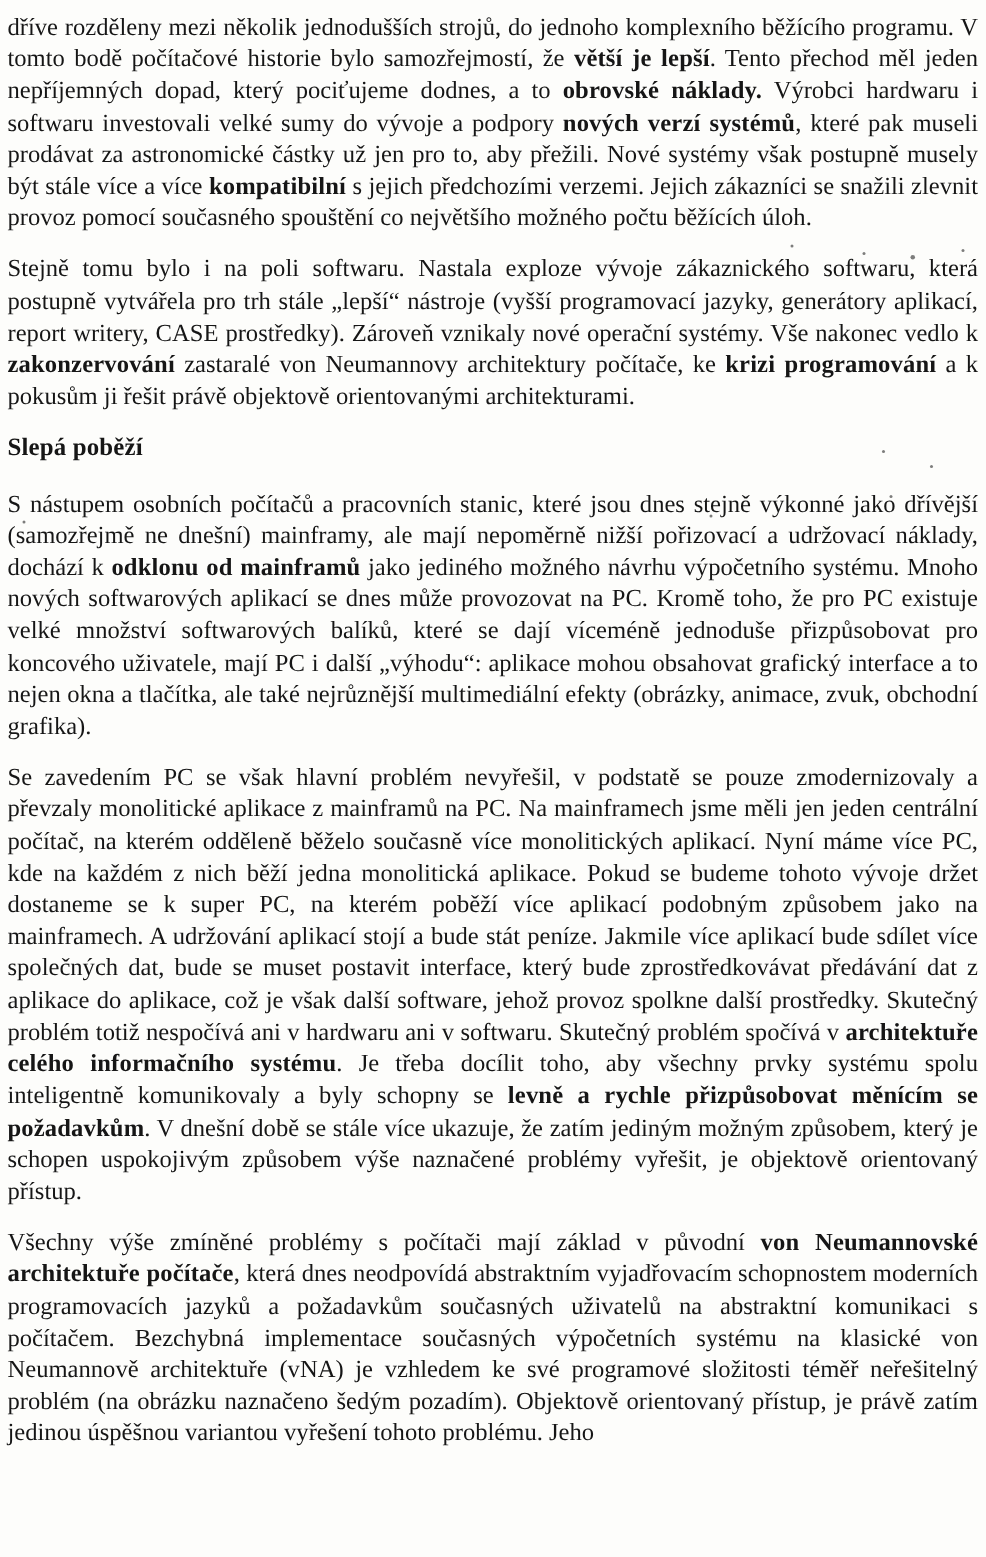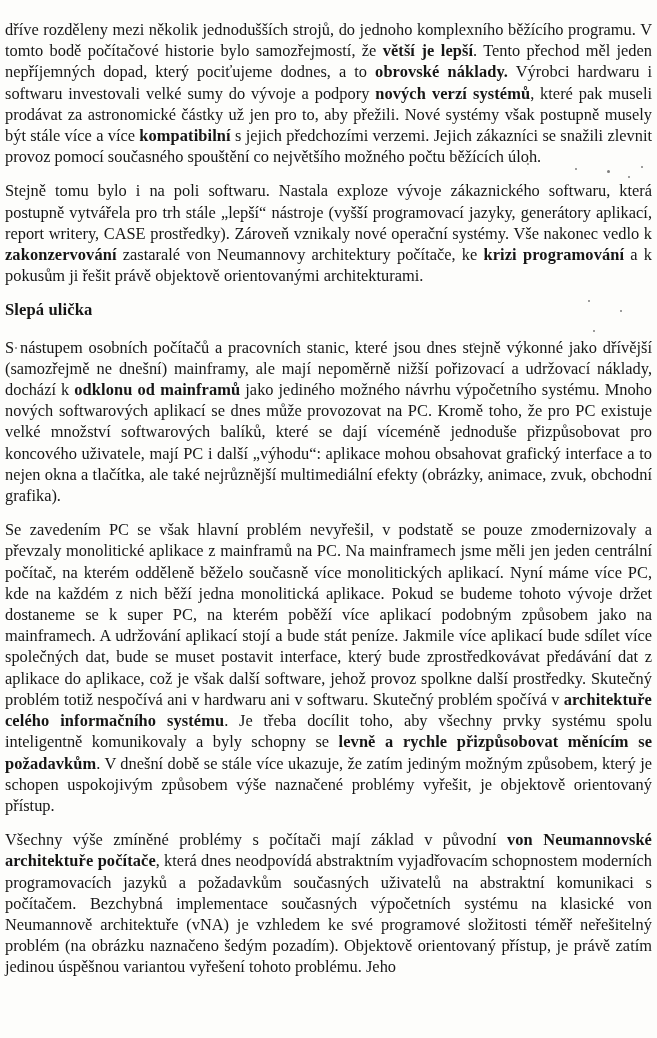--- a/index.html
+++ b/index.html
@@ -18,21 +18,21 @@
     width: 657px;
     height: 1038px;
     padding: 7px 5px 0 5px;
     font-family: "Liberation Serif", "DejaVu Serif", serif;
     font-size: 16.4px;
     line-height: 21.2px;
     color: #161616;
     -webkit-font-smoothing: antialiased;
   }
   p.doc-para {
-    margin: 12px 0 13px 0;
+    margin: 0 0 13px 0;
     text-align: justify;
     text-justify: inter-word;
   }
   h2.doc-heading {
     font-size: 16.6px;
     line-height: 21.2px;
     font-weight: bold;
     margin: 8px 0 16px 0;
     letter-spacing: 0.2px;
   }
@@ -46,21 +46,21 @@
     border-radius: 50%;
   }
 </style>
 </head>
 <body style="background: rgb(253, 253, 251);">
 
 <main class="page" id="doc-root" style="color: rgb(22, 22, 22);">
   <article id="doc">
       <p class="doc-para"><span>dříve rozděleny mezi několik jednodušších strojů, do jednoho komplexního běžícího programu. V tomto bodě počítačové historie bylo samozřejmostí, že </span><b class="bold-run">větší je lepší</b><span>. Tento přechod měl jeden nepříjemných dopad, který pociťujeme dodnes, a to </span><b class="bold-run">obrovské náklady.</b><span> Výrobci hardwaru i softwaru investovali velké sumy do vývoje a podpory </span><b class="bold-run">nových verzí systémů</b><span>, které pak museli prodávat za astronomické částky už jen pro to, aby přežili. Nové systémy však postupně musely být stále více a více </span><b class="bold-run">kompatibilní</b><span> s jejich předchozími verzemi. Jejich zákazníci se snažili zlevnit provoz pomocí současného spouštění co největšího možného počtu běžících úloh.</span></p>
       <p class="doc-para"><span>Stejně tomu bylo i na poli softwaru. Nastala exploze vývoje zákaznického softwaru, která postupně vytvářela pro trh stále „lepší“ nástroje (vyšší programovací jazyky, generátory aplikací, report writery, CASE prostředky). Zároveň vznikaly nové operační systémy. Vše nakonec vedlo k </span><b class="bold-run">zakonzervování</b><span> zastaralé von Neumannovy architektury počítače, ke </span><b class="bold-run">krizi programování</b><span> a k pokusům ji řešit právě objektově orientovanými architekturami.</span></p>
-      <h2 class="doc-heading"><b class="bold-run">Slepá ulička</b></h2>
+      <h2 class="doc-heading"><b class="bold-run">Slepá poběží</b></h2>
       <p class="doc-para"><span>S nástupem osobních počítačů a pracovních stanic, které jsou dnes stejně výkonné jako dřívější (samozřejmě ne dnešní) mainframy, ale mají nepoměrně nižší pořizovací a udržovací náklady, dochází k </span><b class="bold-run">odklonu od mainframů</b><span> jako jediného možného návrhu výpočetního systému. Mnoho nových softwarových aplikací se dnes může provozovat na PC. Kromě toho, že pro PC existuje velké množství softwarových balíků, které se dají víceméně jednoduše přizpůsobovat pro koncového uživatele, mají PC i další „výhodu“: aplikace mohou obsahovat grafický interface a to nejen okna a tlačítka, ale také nejrůznější multimediální efekty (obrázky, animace, zvuk, obchodní grafika).</span></p>
       <p class="doc-para"><span>Se zavedením PC se však hlavní problém nevyřešil, v podstatě se pouze zmodernizovaly a převzaly monolitické aplikace z mainframů na PC. Na mainframech jsme měli jen jeden centrální počítač, na kterém odděleně běželo současně více monolitických aplikací. Nyní máme více PC, kde na každém z nich běží jedna monolitická aplikace. Pokud se budeme tohoto vývoje držet dostaneme se k super PC, na kterém poběží více aplikací podobným způsobem jako na mainframech. A udržování aplikací stojí a bude stát peníze. Jakmile více aplikací bude sdílet více společných dat, bude se muset postavit interface, který bude zprostředkovávat předávání dat z aplikace do aplikace, což je však další software, jehož provoz spolkne další prostředky. Skutečný problém totiž nespočívá ani v hardwaru ani v softwaru. Skutečný problém spočívá v </span><b class="bold-run">architektuře celého informačního systému</b><span>. Je třeba docílit toho, aby všechny prvky systému spolu inteligentně komunikovaly a byly schopny se </span><b class="bold-run">levně a rychle přizpůsobovat měnícím se požadavkům</b><span>. V dnešní době se stále více ukazuje, že zatím jediným možným způsobem, který je schopen uspokojivým způsobem výše naznačené problémy vyřešit, je objektově orientovaný přístup.</span></p>
       <p class="doc-para"><span>Všechny výše zmíněné problémy s počítači mají základ v původní </span><b class="bold-run">von Neumannovské architektuře počítače</b><span>, která dnes neodpovídá abstraktním vyjadřovacím schopnostem moderních programovacích jazyků a požadavkům současných uživatelů na abstraktní komunikaci s počítačem. Bezchybná implementace současných výpočetních systému na klasické von Neumannově architektuře (vNA) je vzhledem ke své programové složitosti téměř neřešitelný problém (na obrázku naznačeno šedým pozadím). Objektově orientovaný přístup, je právě zatím jedinou úspěšnou variantou vyřešení tohoto problému. Jeho</span></p>
     </article>
 </main>
 
 <div class="speck" style="left: 527px; top: 163px; width: 2px; height: 2px;"></div>
 <div class="speck" style="left: 575px; top: 168px; width: 2px; height: 2px;"></div>
 <div class="speck" style="left: 607px; top: 170px; width: 3px; height: 3px;"></div>
 <div class="speck" style="left: 628px; top: 176px; width: 2px; height: 2px;"></div>

